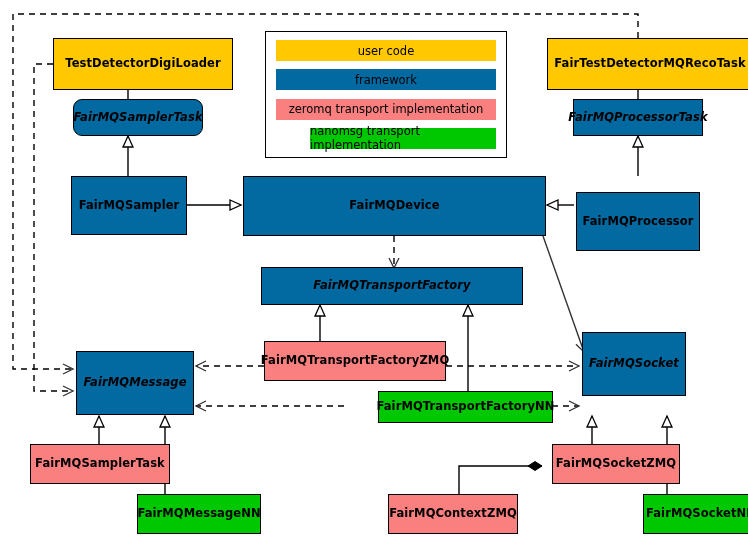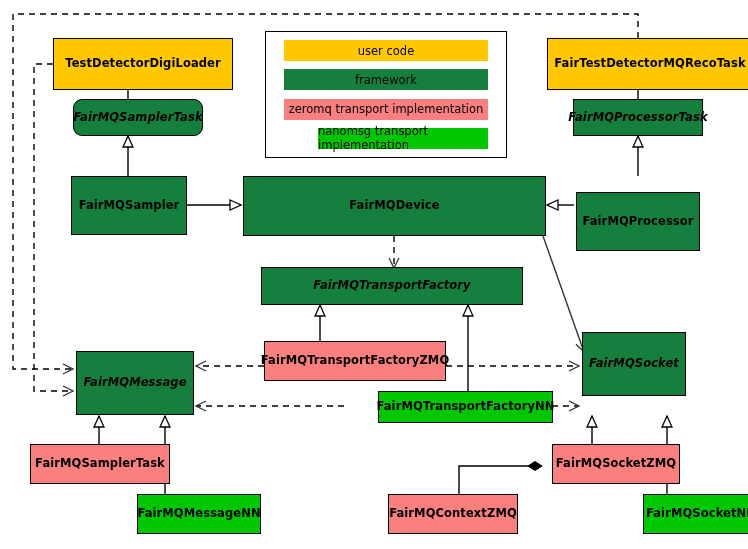--- a/index.html
+++ b/index.html
@@ -35,31 +35,31 @@
     font-weight: bold;
     color: #000000;
     line-height: 1.15;
     letter-spacing: 0.1px;
     z-index: 2;
   }
   .node.abstract {
     font-style: italic;
   }
   .c-user      { background: #ffc800; }
-  .c-framework { background: #15803d; }
+  .c-framework { background: #0369a1; }
   .c-zmq       { background: #fa7f7f; }
   .c-nn        { background: #00c800; margin-left: 34px; }
 
   #legend {
     position: absolute;
     box-sizing: border-box;
     border: 1.5px solid #000000;
     background: #ffffff;
     z-index: 3;
-    padding: 8px 18px;
+    padding: 8px 10px;
     display: flex;
     flex-direction: column;
     justify-content: space-between;
   }
   .legend-row {
     height: 21px;
     display: flex;
     align-items: center;
     justify-content: center;
     font-size: 11.5px;

